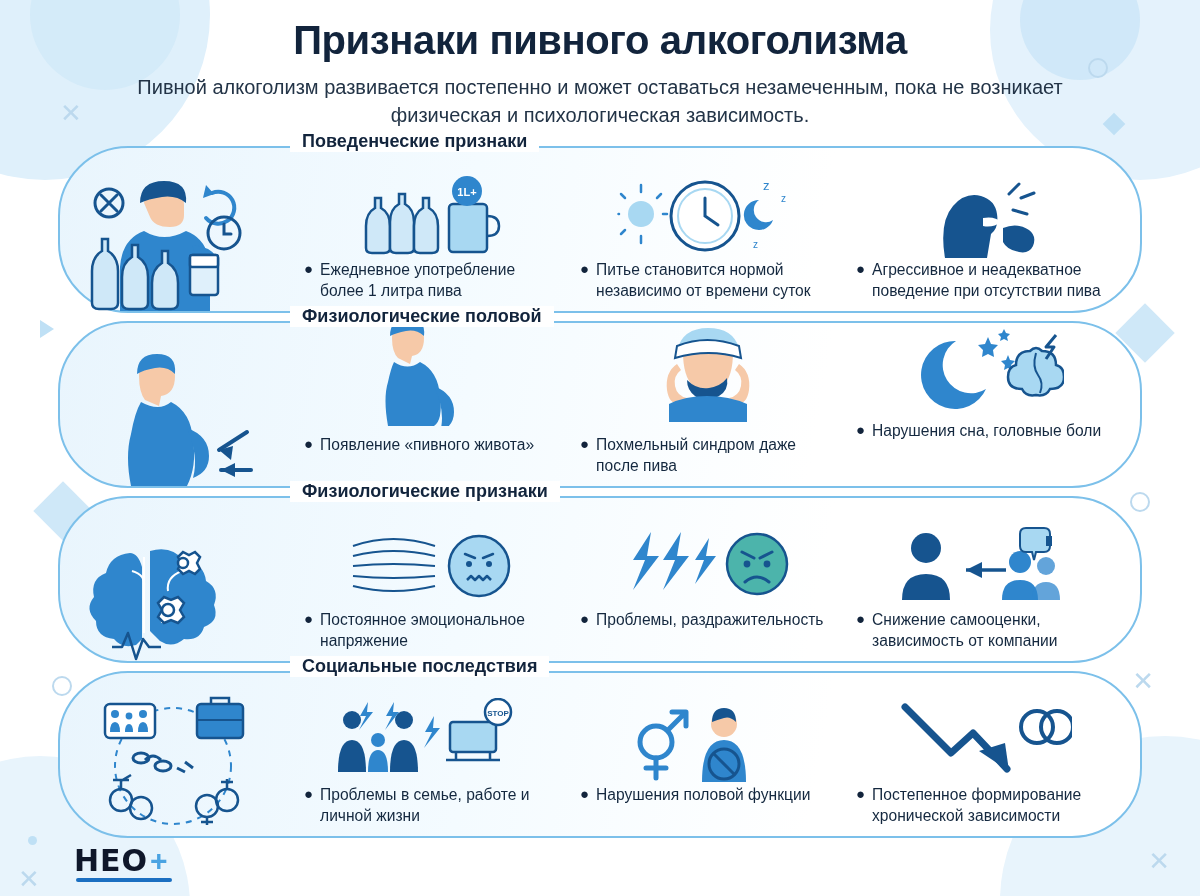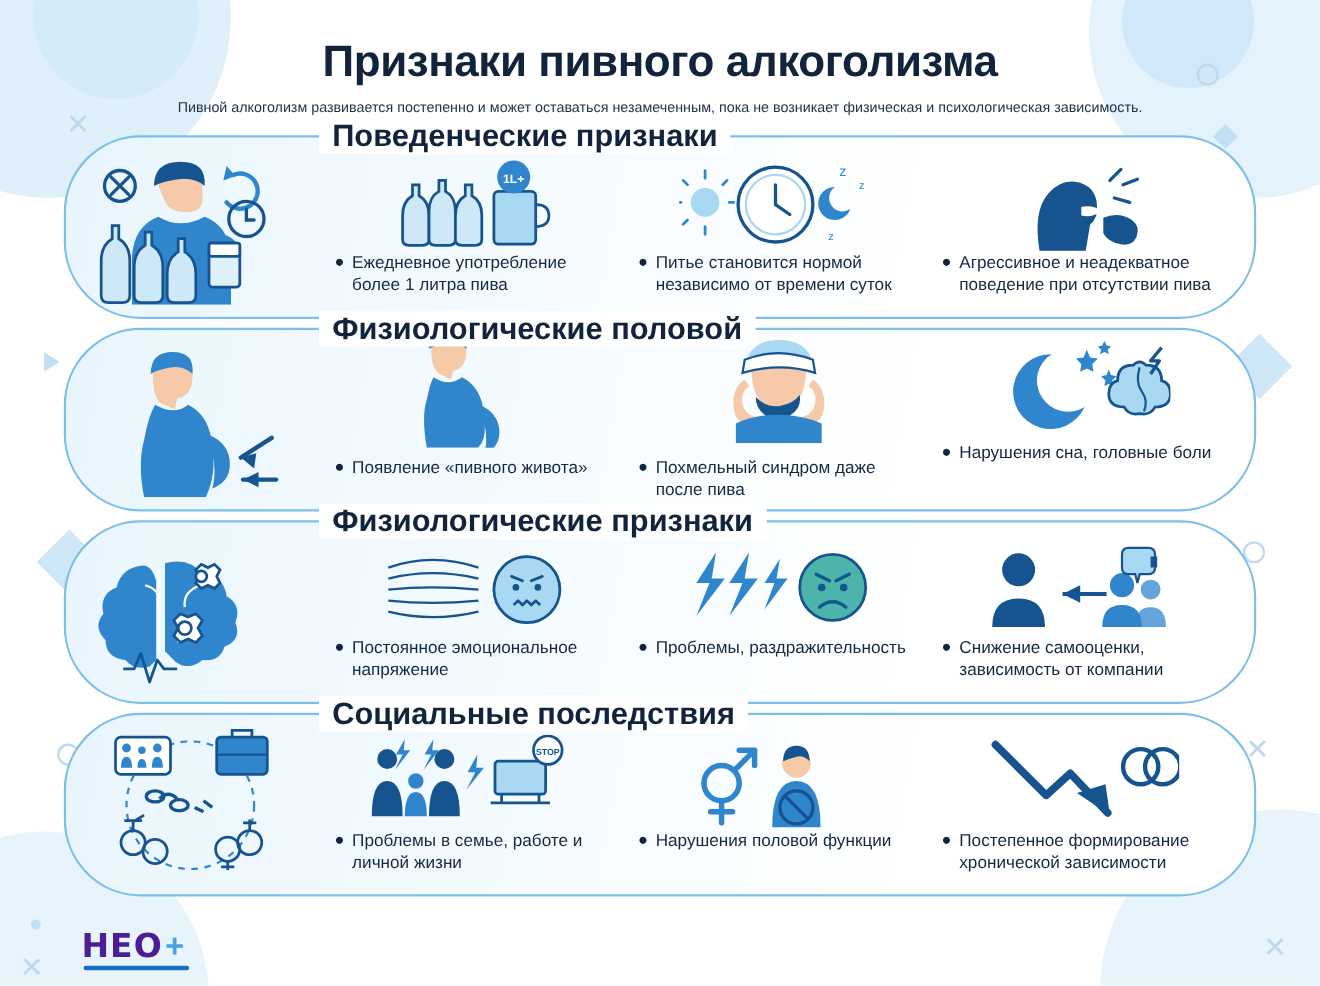--- a/index.html
+++ b/index.html
@@ -111,32 +111,32 @@
   }
   .deco.dot {
     width: 9px; height: 9px;
     border-radius: 50%;
     background: #bfe0f5;
   }
 
   
   .header {
     position: relative;
-    padding-top: 34px;
+    padding-top: 18px;
     text-align: center;
   }
   .title {
     font-size: 40px;
     font-weight: bold;
     color: #12243c;
     letter-spacing: -0.4px;
     margin: 0 0 10px 0;
   }
   .subtitle {
-    font-size: 13px;
+    font-size: 20px;
     color: #233447;
     line-height: 1.42;
     margin: 0 auto;
     max-width: 940px;
   }
 
   
   .sections {
     position: relative;
     margin-top: 16px;
@@ -146,30 +146,30 @@
     position: relative;
     margin-bottom: 8px;
   }
   .section-card {
     position: relative;
     border: 2px solid #7cc0ea;
     border-radius: 70px;
     background: linear-gradient(100deg, #e9f5fd 0%, #f4fbff 38%, #ffffff 70%);
     height: 163px;
     display: flex;
-    align-items: center;
+    align-items: flex-end;
     overflow: visible;
   }
   .section-label {
     position: absolute;
     top: -15px;
     left: 232px;
     background: #ffffff;
     padding: 0 12px;
-    font-size: 28px;
+    font-size: 18px;
     font-weight: bold;
     color: #12243c;
     white-space: nowrap;
     z-index: 5;
   }
   .hero {
     flex: 0 0 228px;
     position: relative;
     display: flex;
     align-items: center;
@@ -222,21 +222,21 @@
   .footer {
     position: absolute;
     left: 74px;
     bottom: 18px;
     display: flex;
     align-items: center;
   }
   .logo-text {
     font-size: 30px;
     font-weight: bold;
-    color: #4c1d95;
+    color: #0f172a;
     letter-spacing: 1px;
     font-family: "DejaVu Sans", sans-serif;
   }
   .logo-plus {
     color: #4aa3e2;
     font-size: 30px;
     font-weight: bold;
     margin-left: 2px;
   }
   .logo-underline {

